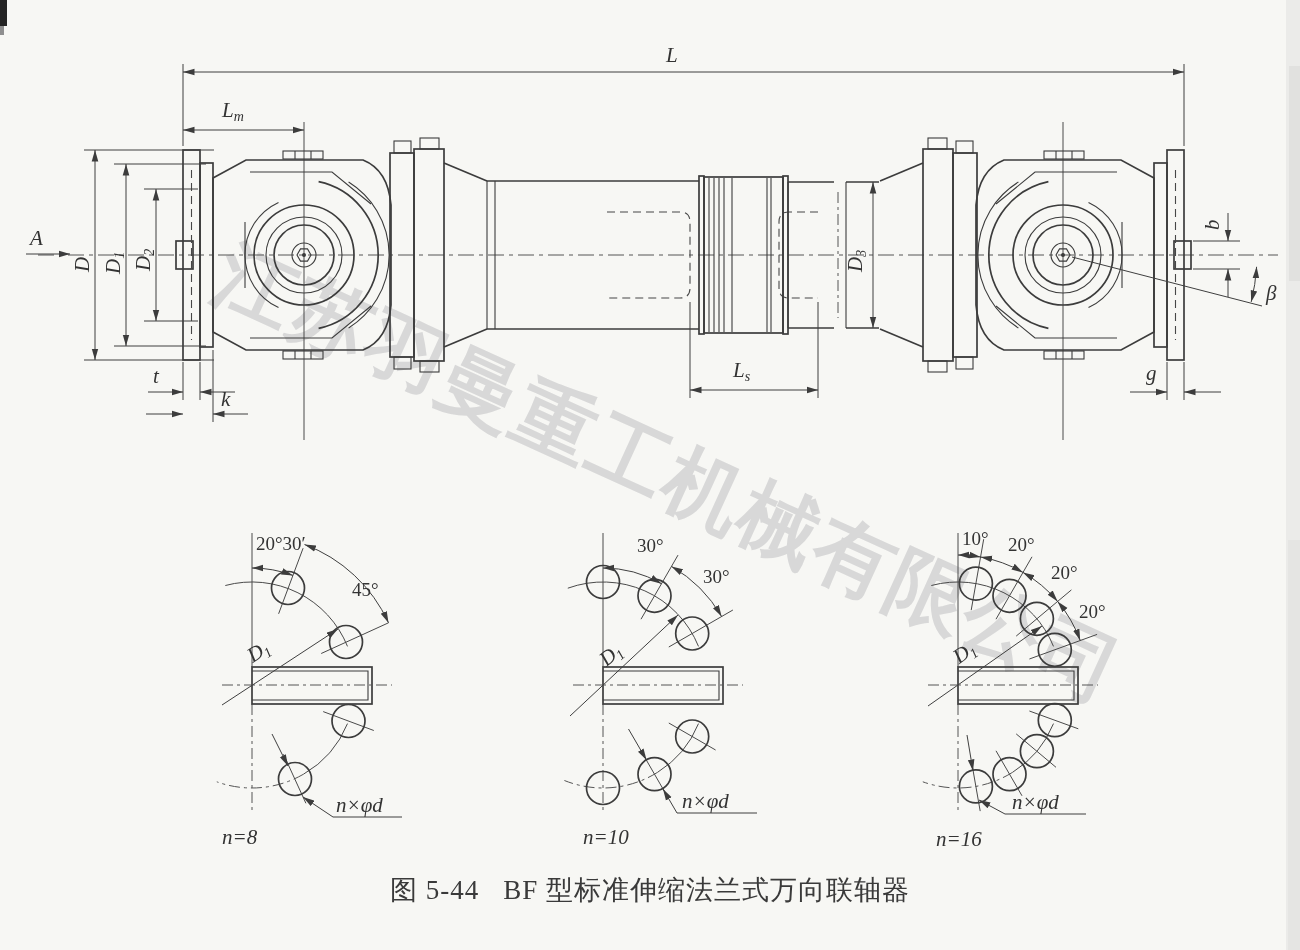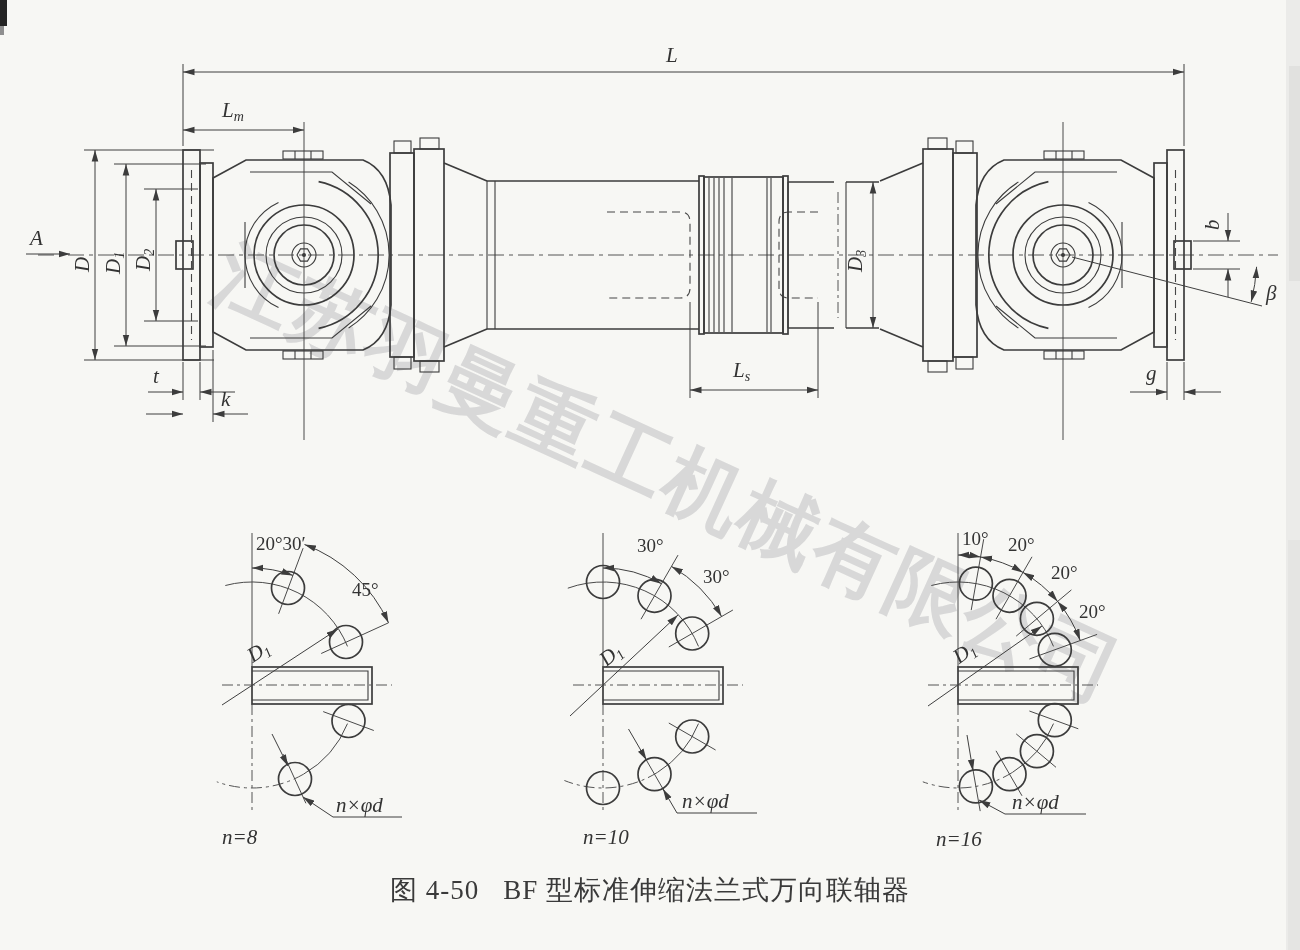--- a/index.html
+++ b/index.html
@@ -277,15 +277,15 @@
       <text x="1051" y="579" class="ang">20°</text>
       <text x="1079" y="618" class="ang">20°</text>
       <line x1="967" y1="735" x2="973" y2="771" class="dl" marker-end="url(#me)"></line>
       <path d="M979,800 L1005,814 L1086,814" class="dl" marker-start="url(#ms)"></path>
       <text x="1012" y="809" class="lab">n×φd</text>
       <text x="936" y="846" class="lab">n=16</text>
     </g>
   </svg>
 
   <div class="caption">
-    <span>图 4-50</span><span class="cap-title">BF 型标准伸缩法兰式万向联轴器</span>
+    <span>图 5-44</span><span class="cap-title">BF 型标准伸缩法兰式万向联轴器</span>
   </div>
 </div>
 
 </body></html>

